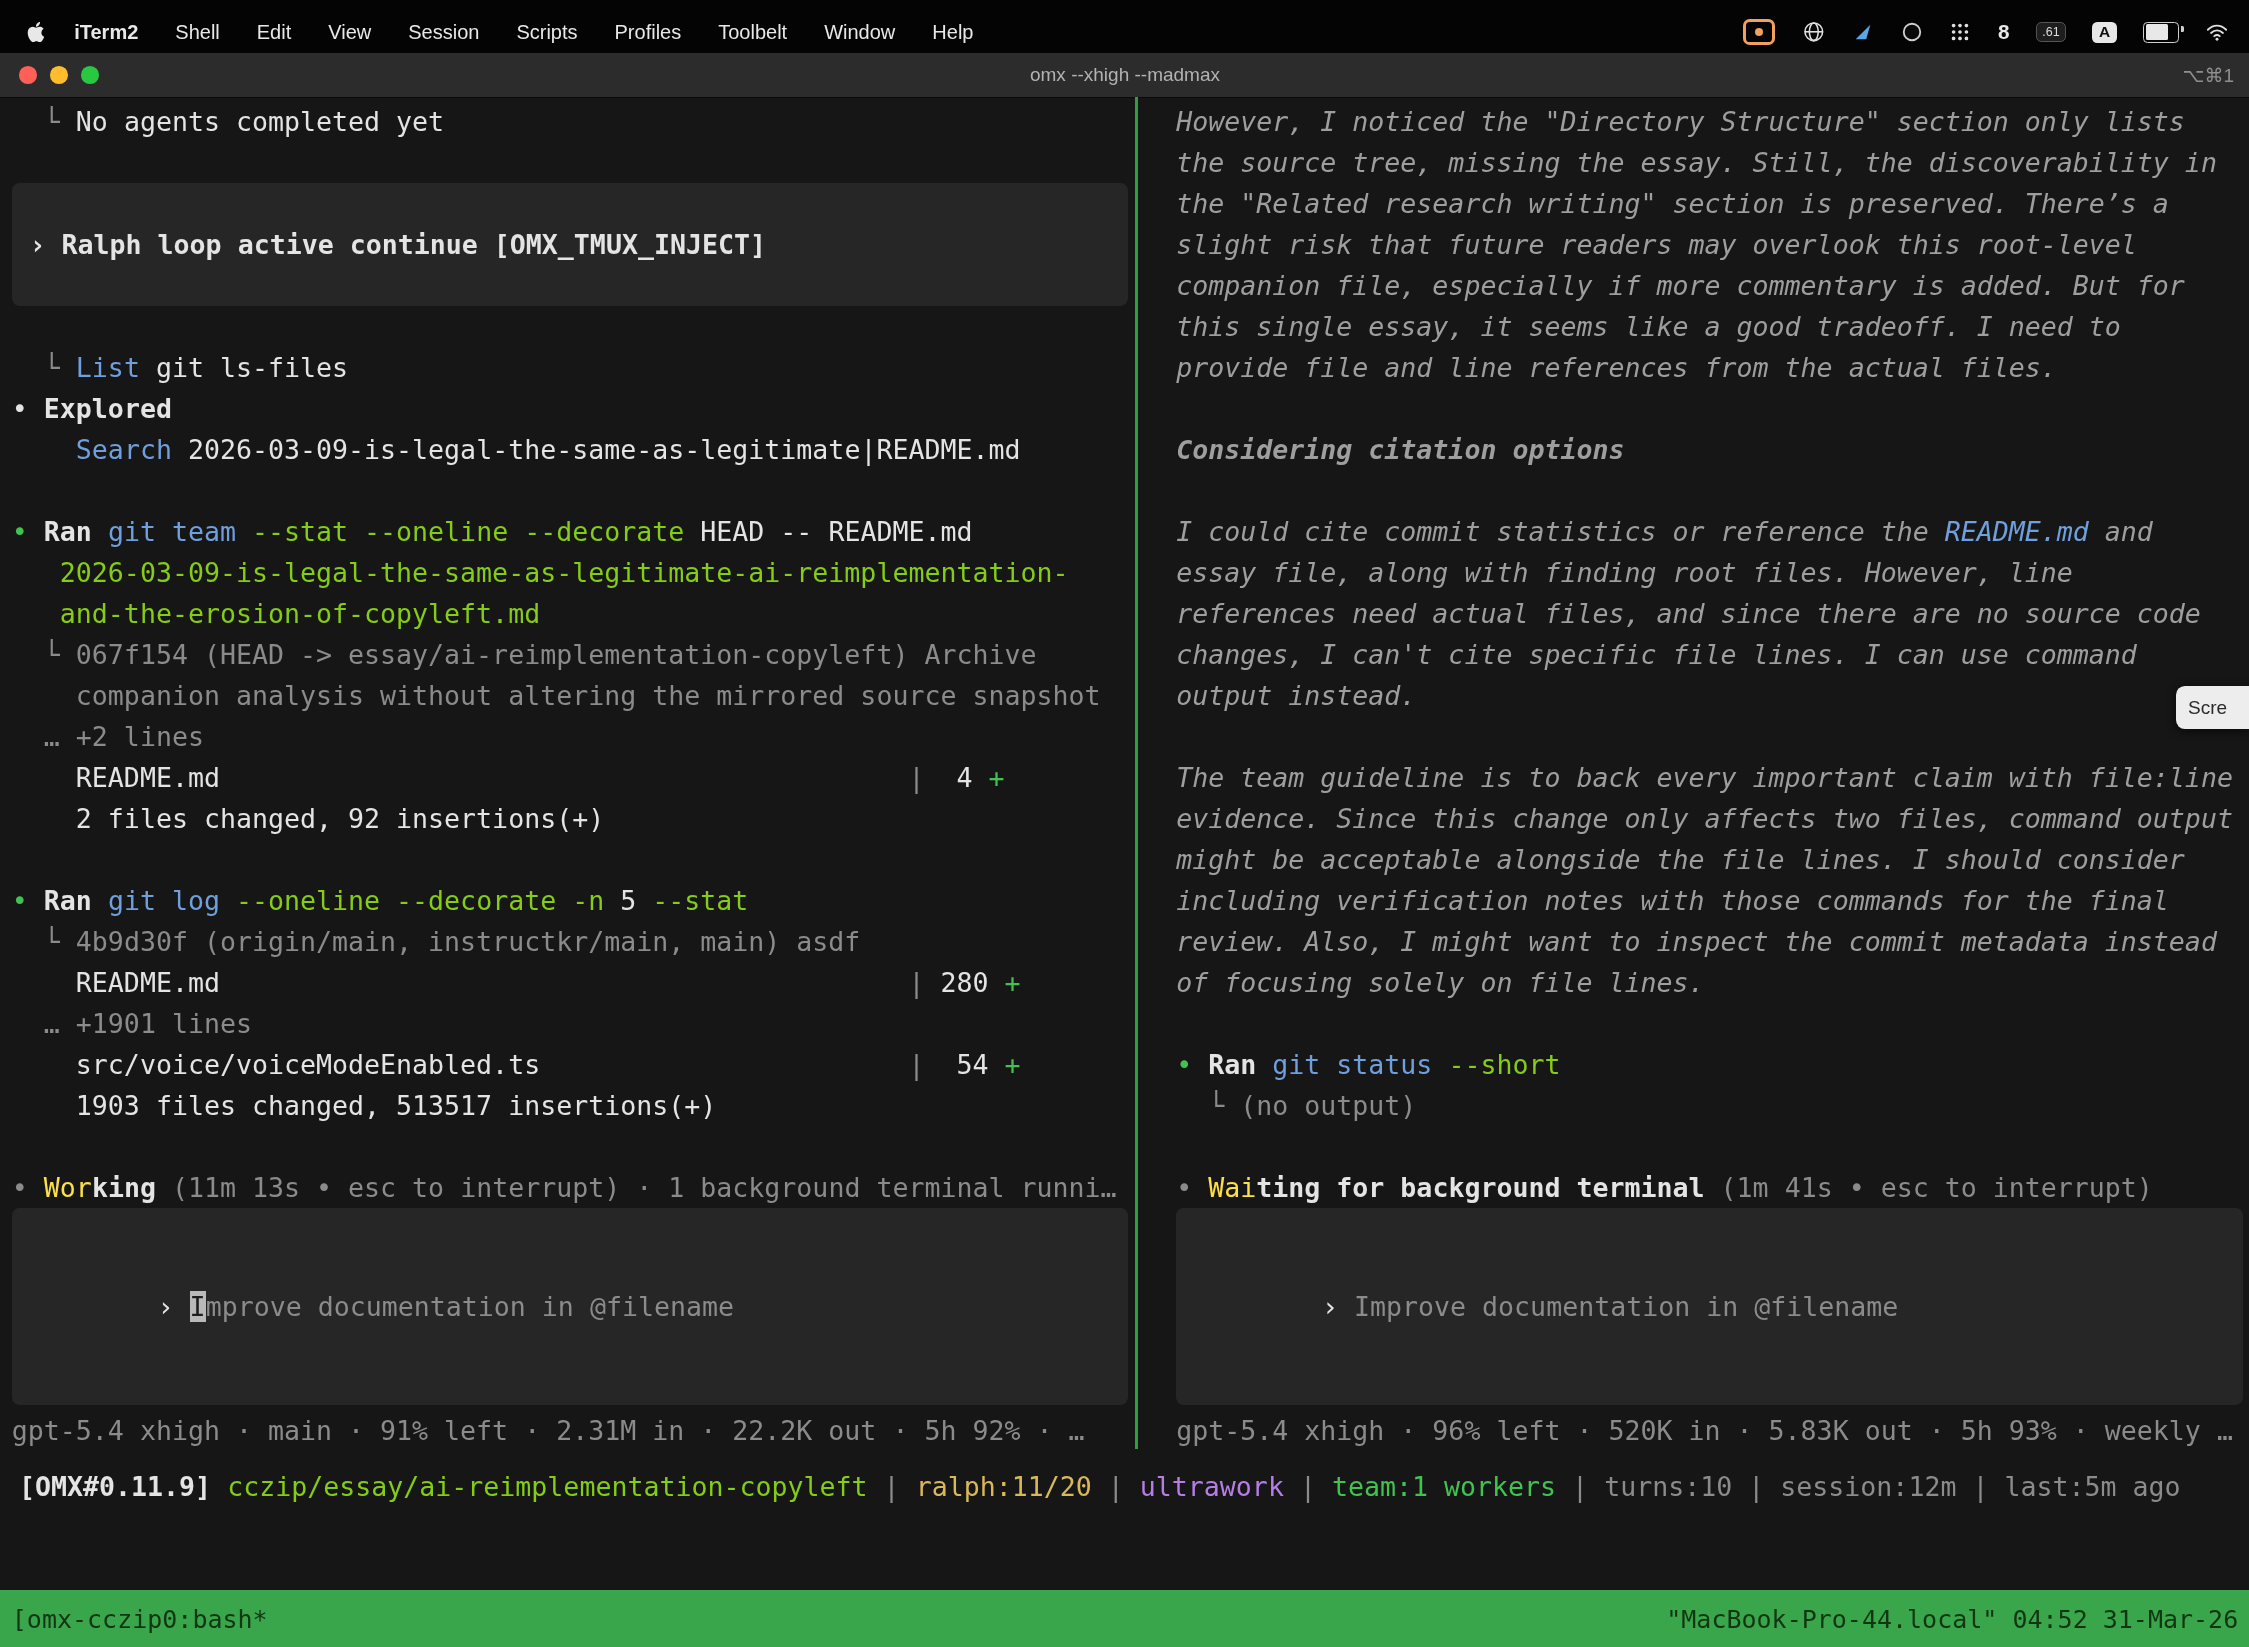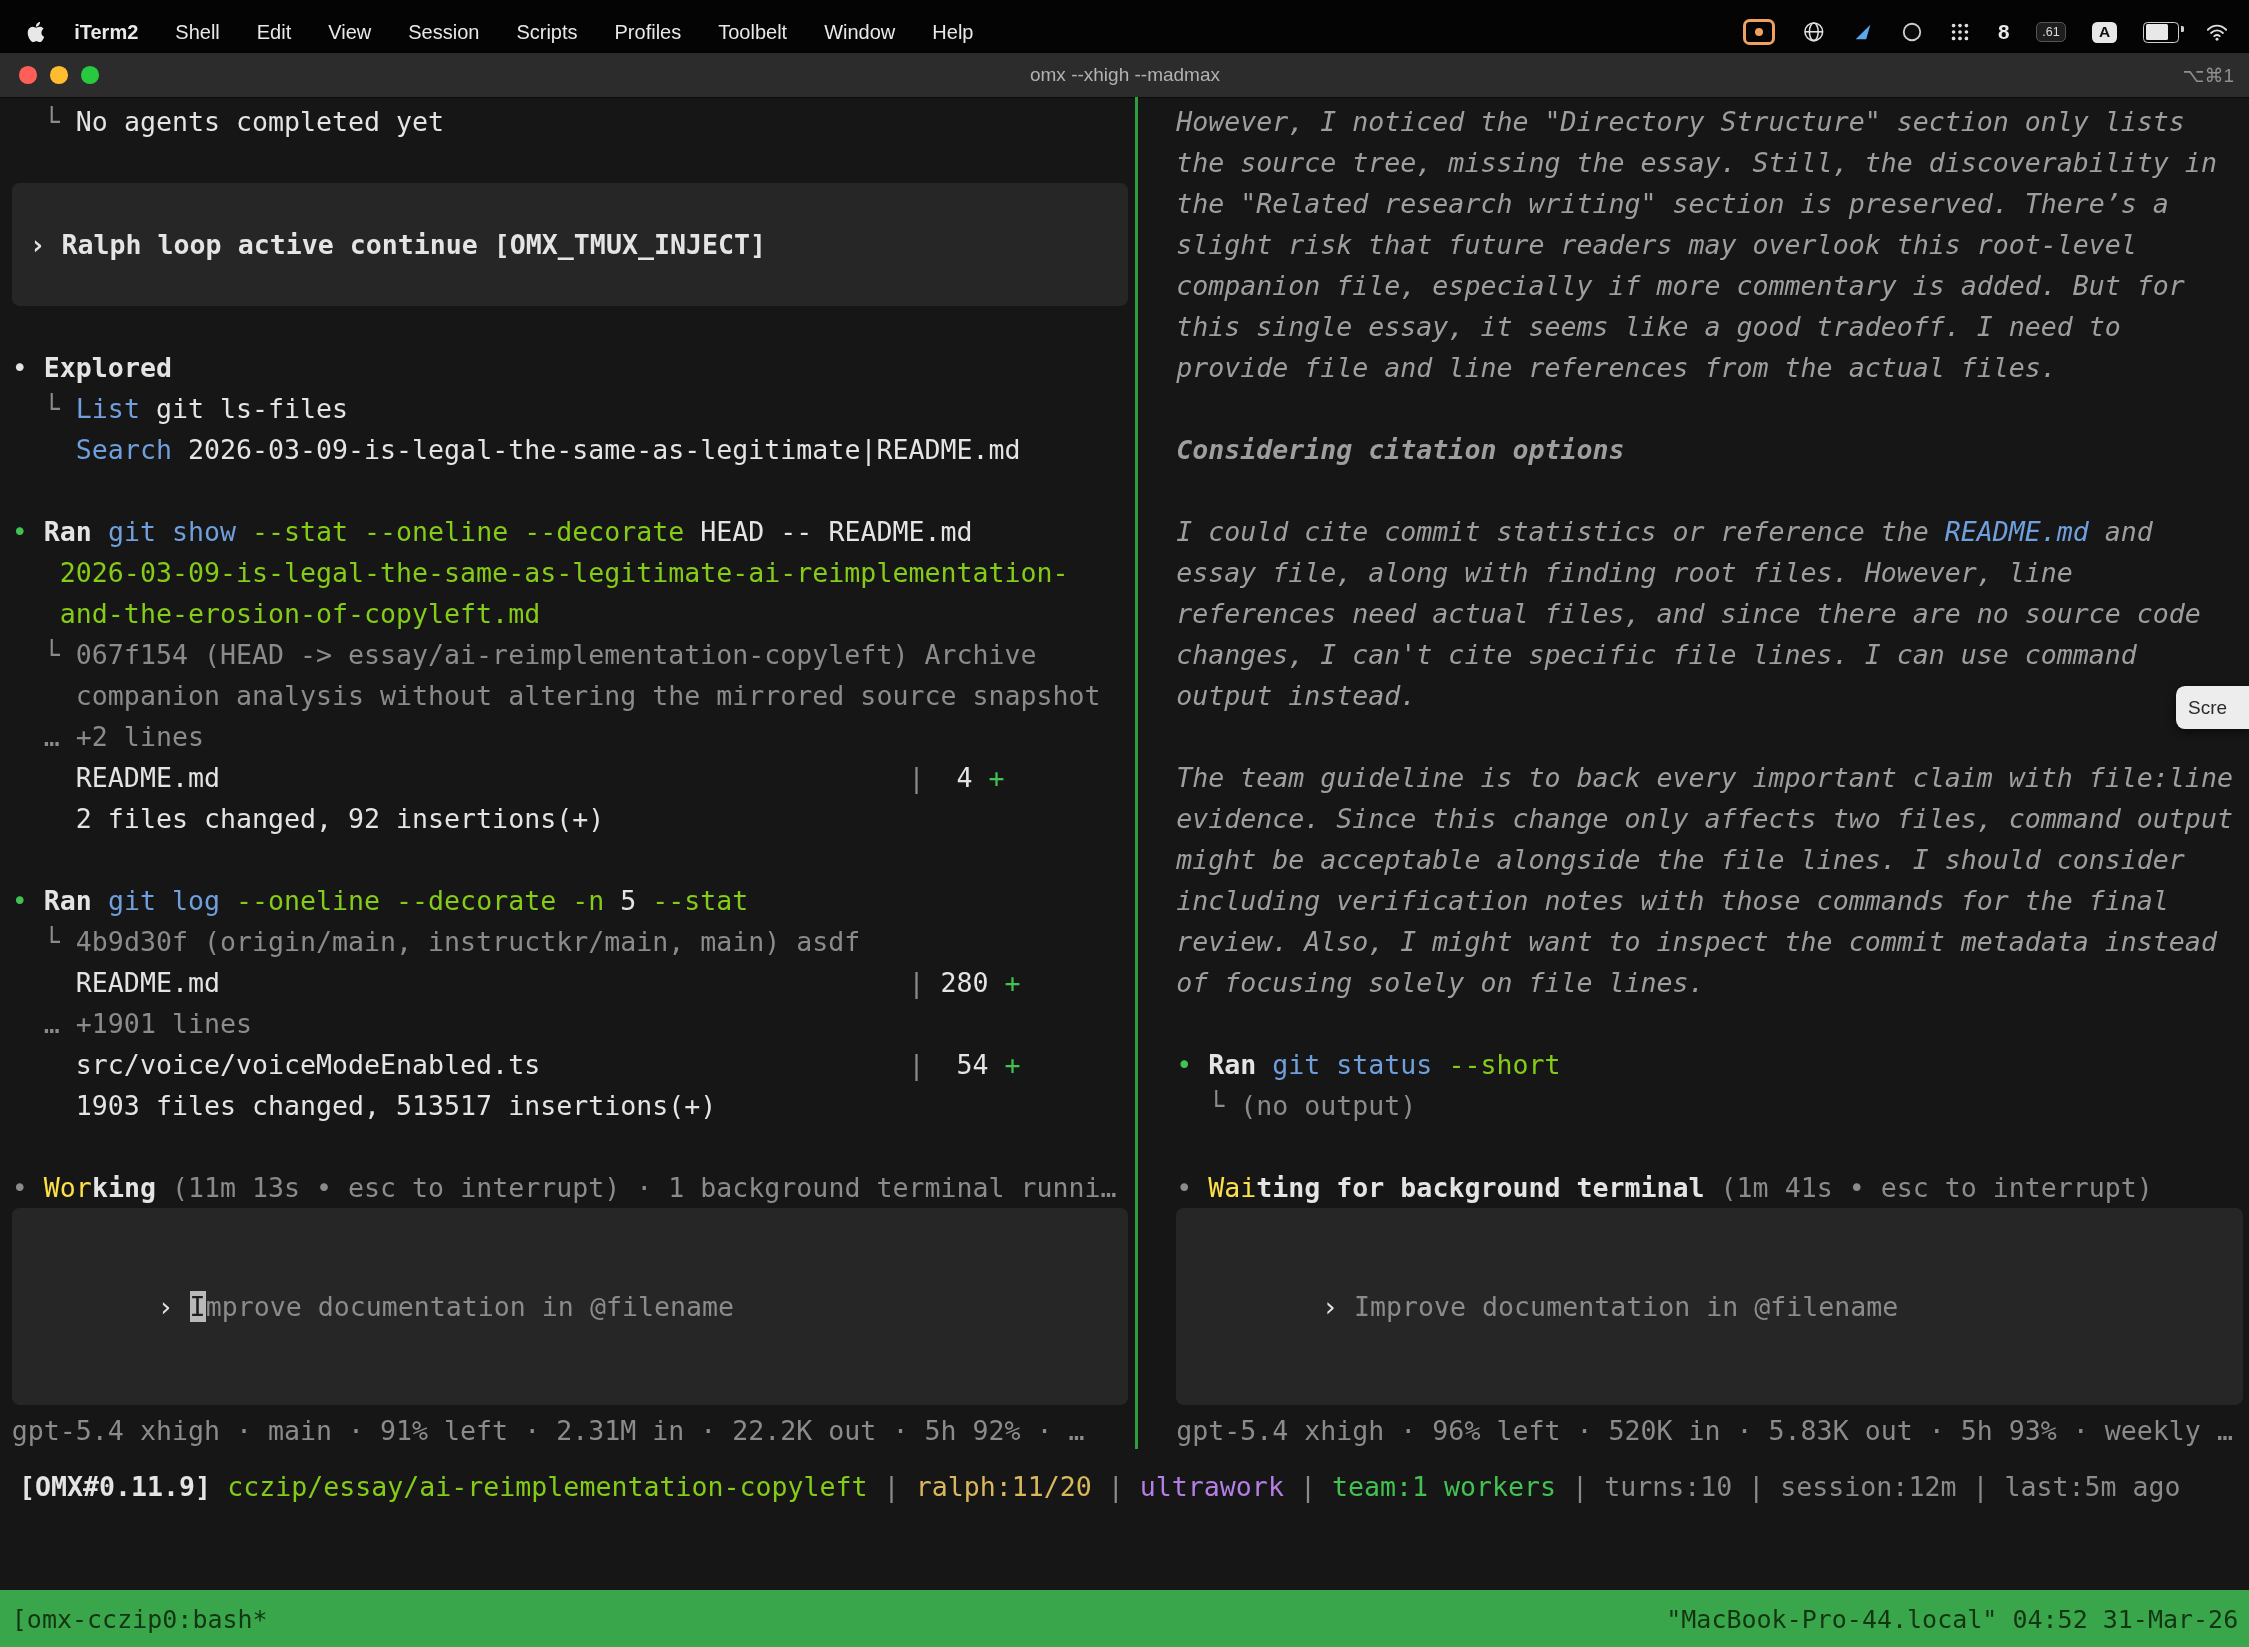--- a/index.html
+++ b/index.html
@@ -170,26 +170,26 @@
   <div class="panes">
 
     <div class="pane left">
       <div class="block">
           <div class="tl"><span class="dim">  └ </span><span class="fg">No agents completed yet</span></div>
         </div>
       <div class="cmdbox">
           <div class="tl"><span class="fg">› </span><span class="fg">Ralph loop active continue [OMX_TMUX_INJECT]</span></div>
         </div>
       <div class="block">
+          <div class="tl"><span class="dim">  └ </span><span class="blue">List</span><span class="fg"> git ls-files</span></div>
           <div class="tl"><span class="fg">• </span><span class="fg b">Explored</span></div>
-          <div class="tl"><span class="dim">  └ </span><span class="blue">List</span><span class="fg"> git ls-files</span></div>
           <div class="tl"><span class="fg">    </span><span class="blue">Search</span><span class="fg"> 2026-03-09-is-legal-the-same-as-legitimate|README.md</span></div>
         </div>
       <div class="block">
-          <div class="tl"><span class="green">• </span><span class="fg b">Ran </span><span class="blue">git show </span><span class="red">--stat --oneline --decorate </span><span class="fg">HEAD -- README.md</span></div>
+          <div class="tl"><span class="green">• </span><span class="fg b">Ran </span><span class="blue">git team </span><span class="red">--stat --oneline --decorate </span><span class="fg">HEAD -- README.md</span></div>
           <div class="tl"><span class="red">   2026-03-09-is-legal-the-same-as-legitimate-ai-reimplementation-</span></div>
           <div class="tl"><span class="red">   and-the-erosion-of-copyleft.md</span></div>
           <div class="tl"><span class="dim">  └ </span><span class="dim">067f154 (HEAD -&gt; essay/ai-reimplementation-copyleft) Archive</span></div>
           <div class="tl"><span class="dim">    companion analysis without altering the mirrored source snapshot</span></div>
           <div class="tl"><span class="dim">  … +2 lines</span></div>
           <div class="tl"><span class="fg">    README.md</span><span class="dim">                                           |</span><span class="fg">  4 </span><span class="green">+</span></div>
           <div class="tl"><span class="fg">    2 files changed, 92 insertions(+)</span></div>
         </div>
       <div class="block">
           <div class="tl"><span class="green">• </span><span class="fg b">Ran </span><span class="blue">git log </span><span class="red">--oneline --decorate -n </span><span class="fg">5 </span><span class="red">--stat</span></div>

